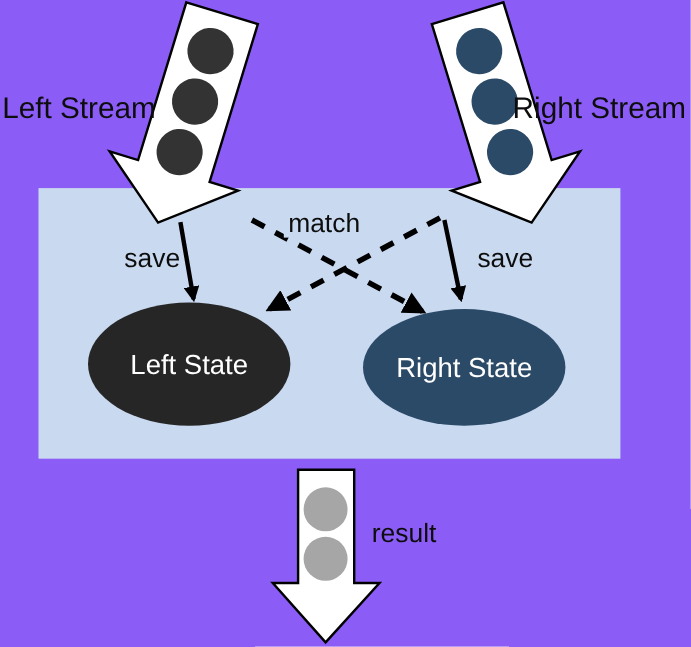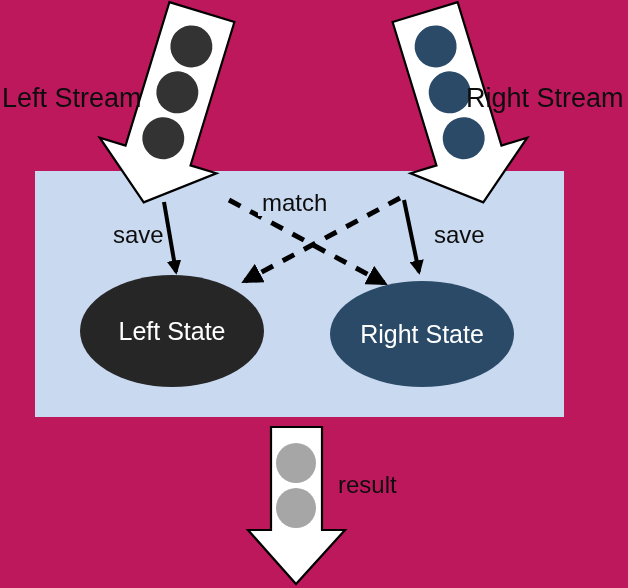--- a/index.html
+++ b/index.html
@@ -7,21 +7,21 @@
     padding: 0;
     background: #ffffff;
   }
   body {
     font-family: "Liberation Sans", sans-serif;
   }
   #diagram-root {
     position: relative;
     width: 628px;
     height: 588px;
-    background: #be185d;
+    background: #8b5cf6;
     overflow: hidden;
   }
   #diagram-svg {
     position: absolute;
     left: 0;
     top: 0;
     width: 628px;
     height: 588px;
     display: block;
   }

